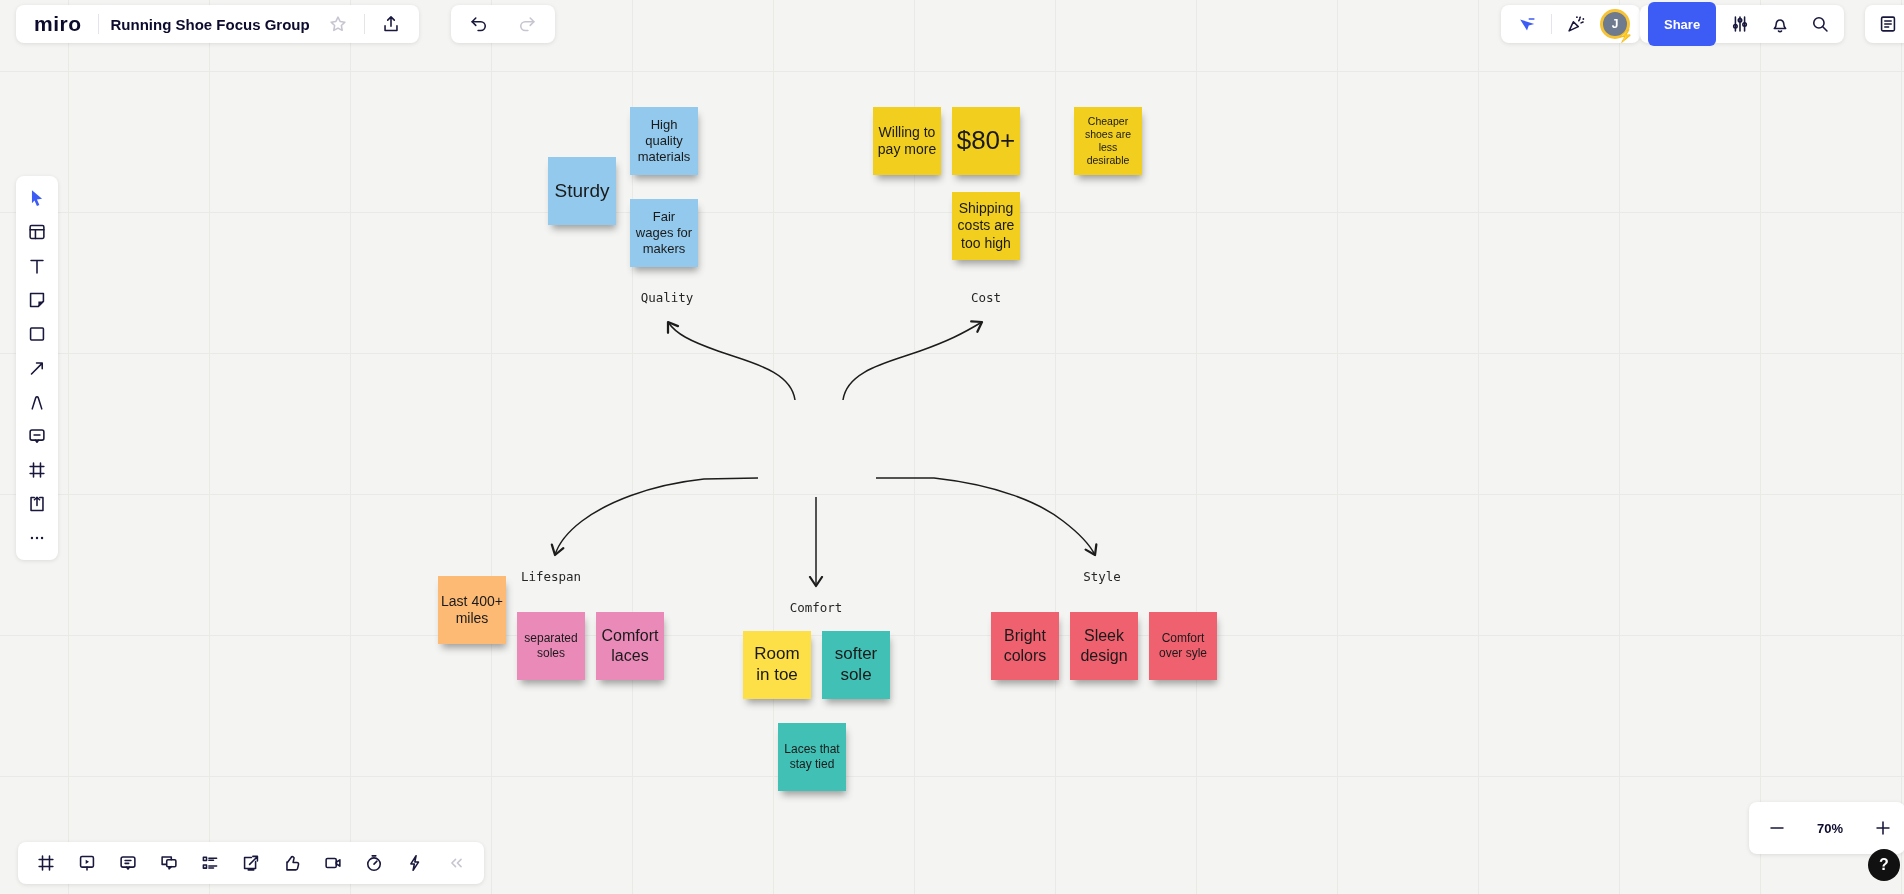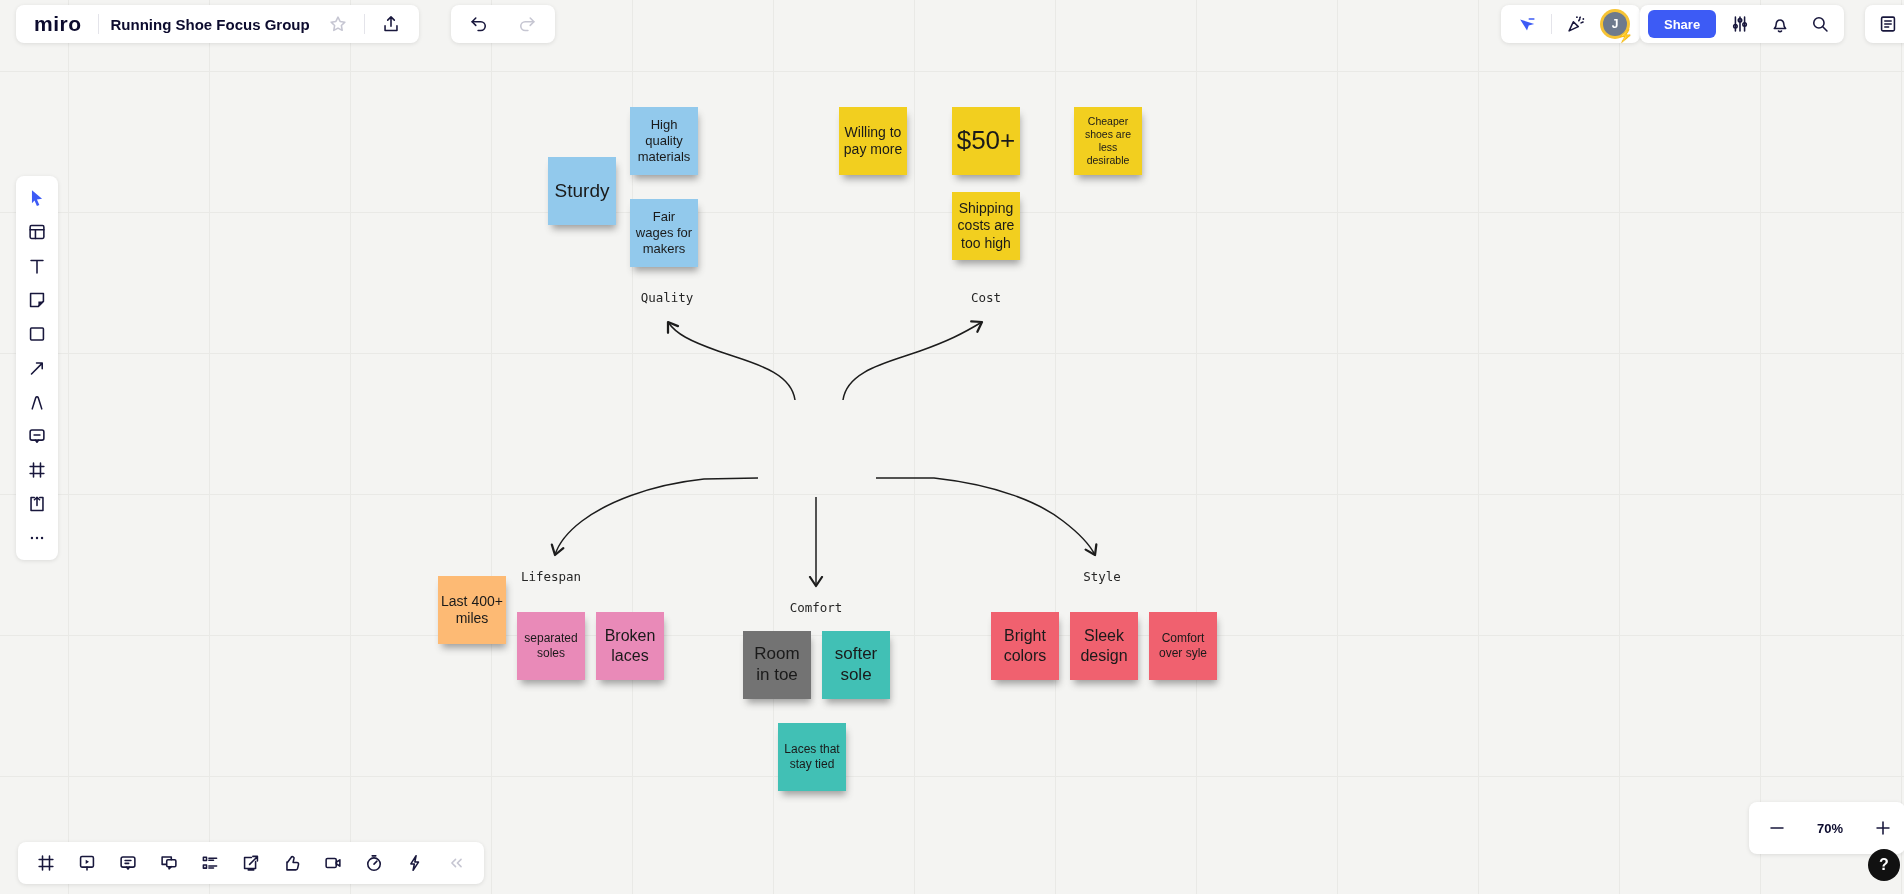--- a/index.html
+++ b/index.html
@@ -32,21 +32,21 @@
   #hdr-main{left:8px;top:5px;height:38px;padding:0 12px;gap:10px;}
   .logo{font-weight:800;font-size:21px;letter-spacing:.5px;color:#0c0b2e;padding:0 6px;}
   .board-title{font-size:15px;font-weight:700;color:#0c0b2e;white-space:nowrap;padding:0 2px;}
   #hdr-undo{left:443px;top:5px;height:38px;padding:0 12px;gap:16px;}
   
   #hdr-collab{left:1493px;top:5px;height:38px;padding:0 10px;gap:8px;}
   #hdr-share{left:1632px;top:5px;height:38px;padding:0 8px;gap:8px;}
   #hdr-notes{left:1857px;top:5px;height:38px;width:46px;justify-content:center;}
   .share-btn{
     background:#3d5bf5;color:#fff;font-size:13px;font-weight:700;
-    border:none;border-radius:6px;height:28px;padding:4px 16px;cursor:pointer;
+    border:none;border-radius:6px;height:44px;padding:4px 16px;cursor:pointer;
     font-family:"Liberation Sans",sans-serif;
   }
   .avatar{position:relative;width:30px;height:30px;flex:0 0 auto;cursor:pointer;}
   .avatar .ring{width:30px;height:30px;border-radius:50%;background:#f6c335;display:flex;align-items:center;justify-content:center;}
   .avatar .inner{width:24px;height:24px;border-radius:50%;background:#6e7a8d;color:#fff;font-size:12px;font-weight:700;display:flex;align-items:center;justify-content:center;}
   .avatar .bolt{position:absolute;right:-3px;bottom:-3px;font-size:12px;line-height:12px;color:#ffcf33;text-shadow:0 0 1px #caa10a;}
   
   #tools-left{left:8px;top:176px;width:42px;flex-direction:column;padding:6px 0;gap:2px;}
   
   #tools-bottom{left:10px;top:842px;height:42px;padding:0 12px;gap:9px;}
@@ -99,44 +99,44 @@
     <div class="sticky" style="left: 548px; top: 157px; background: rgb(146, 201, 236); font-size: 19px;">
       <span>Sturdy</span>
     </div>
     <div class="sticky" style="left: 630px; top: 107px; background: rgb(146, 201, 236); font-size: 13px;">
       <span>High quality materials</span>
     </div>
     <div class="sticky" style="left: 630px; top: 199px; background: rgb(146, 201, 236); font-size: 13px;">
       <span>Fair wages for makers</span>
     </div>
     <div class="cluster-label" style="left: 986px; top: 297px;">Cost</div>
-    <div class="sticky" style="left: 839px; top: 107px; background: rgb(242, 207, 31); font-size: 14px;">
+    <div class="sticky" style="left: 873px; top: 107px; background: rgb(242, 207, 31); font-size: 14px;">
       <span>Willing to pay more</span>
     </div>
     <div class="sticky" style="left: 952px; top: 107px; background: rgb(242, 207, 31); font-size: 26px;">
-      <span>$50+</span>
+      <span>$80+</span>
     </div>
     <div class="sticky" style="left: 1074px; top: 107px; background: rgb(242, 207, 31); font-size: 10.5px;">
       <span>Cheaper shoes are less desirable</span>
     </div>
     <div class="sticky" style="left: 952px; top: 192px; background: rgb(242, 207, 31); font-size: 14px;">
       <span>Shipping costs are too high</span>
     </div>
     <div class="cluster-label" style="left: 551px; top: 576px;">Lifespan</div>
     <div class="sticky" style="left: 438px; top: 576px; background: #fdba74; font-size: 14px;">
       <span>Last 400+ miles</span>
     </div>
     <div class="sticky" style="left: 517px; top: 612px; background: rgb(233, 138, 184); font-size: 12px;">
       <span>separated soles</span>
     </div>
     <div class="sticky" style="left: 596px; top: 612px; background: rgb(233, 138, 184); font-size: 16px;">
-      <span>Broken laces</span>
+      <span>Comfort laces</span>
     </div>
     <div class="cluster-label" style="left: 816px; top: 607px;">Comfort</div>
-    <div class="sticky" style="left: 743px; top: 631px; background: #737373; font-size: 17px;">
+    <div class="sticky" style="left: 743px; top: 631px; background: #fde047; font-size: 17px;">
       <span>Room in toe</span>
     </div>
     <div class="sticky" style="left: 822px; top: 631px; background: rgb(65, 192, 181); font-size: 17px;">
       <span>softer sole</span>
     </div>
     <div class="sticky" style="left: 778px; top: 723px; background: rgb(65, 192, 181); font-size: 12px;">
       <span>Laces that stay tied</span>
     </div>
     <div class="cluster-label" style="left: 1102px; top: 576px;">Style</div>
     <div class="sticky" style="left: 991px; top: 612px; background: rgb(240, 97, 111); font-size: 16px;">

